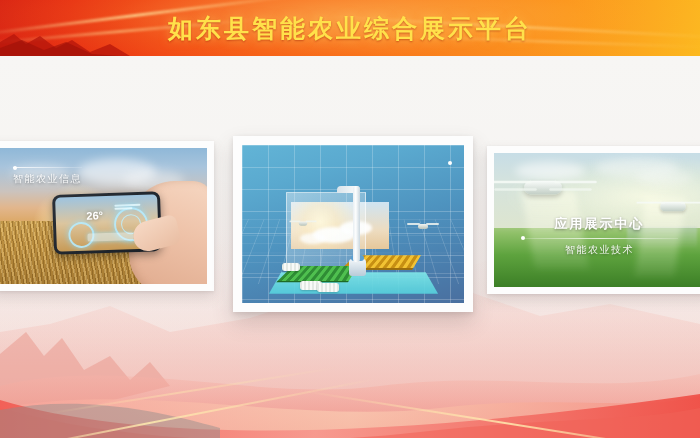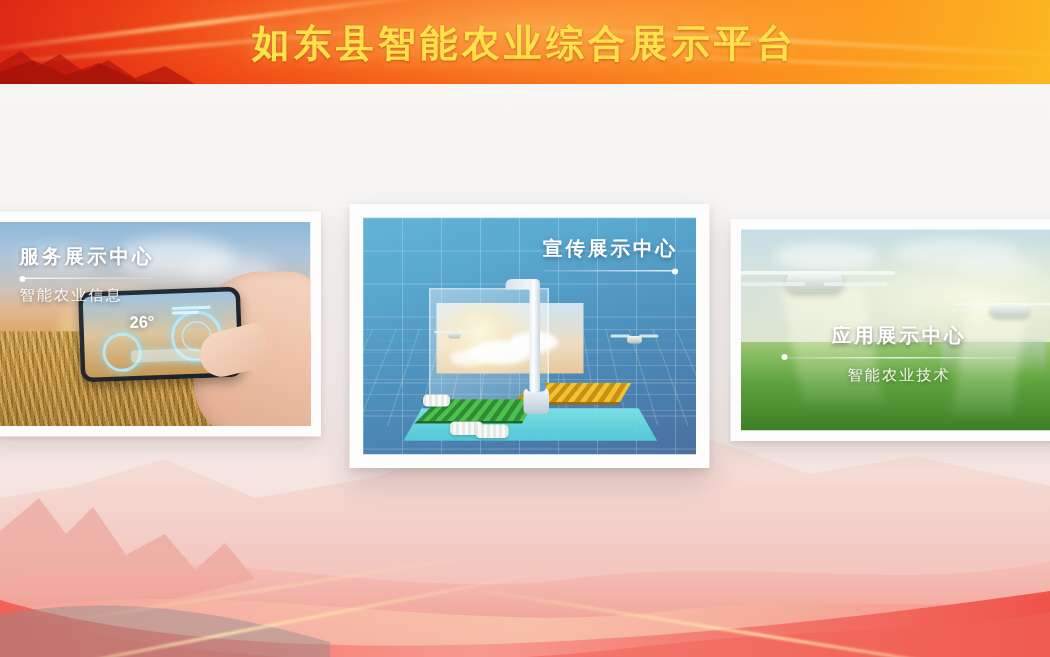--- a/index.html
+++ b/index.html
@@ -445,21 +445,20 @@
             <div class="a1-hud h2"></div>
             <div class="a1-temp">26°</div>
             <div class="a1-bar b1"></div>
             <div class="a1-bar b2"></div>
             <div class="a1-bar b3"></div>
           </div>
         </div>
         <div class="a1-thumb"></div>
       </div>
       <div class="caption cap1">
-        <div class="cap-title">服务展示中心</div>
         <div class="cap-rule"></div>
         <div class="cap-sub">智能农业信息</div>
       </div>
     </div>
   </div>
 
   <div class="card card-2">
     <div class="frame-inner">
       <div class="art2">
         <div class="a2-grid"></div>
@@ -483,21 +482,20 @@
           <div class="rotor r"></div>
           <div class="body"></div>
         </div>
         <div class="drone d2">
           <div class="rotor l"></div>
           <div class="rotor r"></div>
           <div class="body"></div>
         </div>
       </div>
       <div class="caption cap2">
-        <div class="cap-title">宣传展示中心</div>
         <div class="cap-rule"></div>
       </div>
     </div>
   </div>
 
   <div class="card card-side card-3">
     <div class="frame-inner">
       <div class="art3">
         <div class="a3-sky">
           <div class="a3-cld k1"></div>

